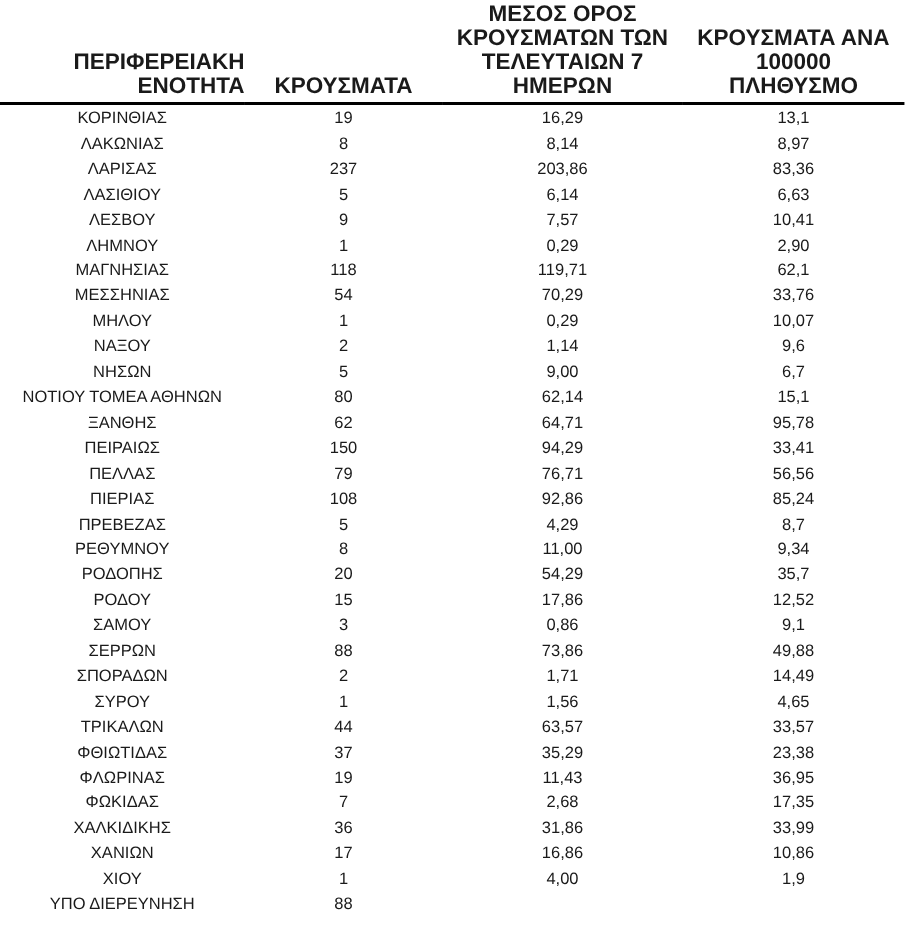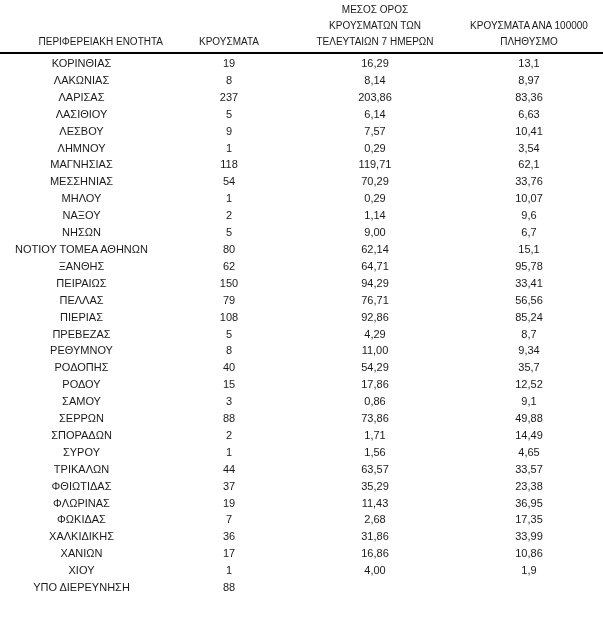--- a/index.html
+++ b/index.html
@@ -13,22 +13,22 @@
     font-family: "Liberation Sans", sans-serif;
     color: #1a1a1a;
     overflow: hidden;
   }
   table.cases-table {
     border-collapse: collapse;
     table-layout: fixed;
     width: 603px;
   }
   table.cases-table th {
-    font-weight: normal;
-    font-size: 10px;
+    font-weight: bold;
+    font-size: 15px;
     line-height: 16px;
     vertical-align: bottom;
     text-align: center;
     white-space: pre-line;
     padding: 2px 0 2px 0;
     border-bottom: 2.5px solid #000000;
   }
   table.cases-table th.col-region {
     text-align: right;
     padding-left: 2px;
@@ -94,21 +94,21 @@
       <tr>
         <td>ΛΕΣΒΟΥ</td>
         <td>9</td>
         <td>7,57</td>
         <td>10,41</td>
       </tr>
       <tr>
         <td>ΛΗΜΝΟΥ</td>
         <td>1</td>
         <td>0,29</td>
-        <td>3,54</td>
+        <td>2,90</td>
       </tr>
       <tr>
         <td>ΜΑΓΝΗΣΙΑΣ</td>
         <td>118</td>
         <td>119,71</td>
         <td>62,1</td>
       </tr>
       <tr>
         <td>ΜΕΣΣΗΝΙΑΣ</td>
         <td>54</td>
@@ -170,21 +170,21 @@
         <td>8,7</td>
       </tr>
       <tr>
         <td>ΡΕΘΥΜΝΟΥ</td>
         <td>8</td>
         <td>11,00</td>
         <td>9,34</td>
       </tr>
       <tr>
         <td>ΡΟΔΟΠΗΣ</td>
-        <td>40</td>
+        <td>20</td>
         <td>54,29</td>
         <td>35,7</td>
       </tr>
       <tr>
         <td>ΡΟΔΟΥ</td>
         <td>15</td>
         <td>17,86</td>
         <td>12,52</td>
       </tr>
       <tr>

